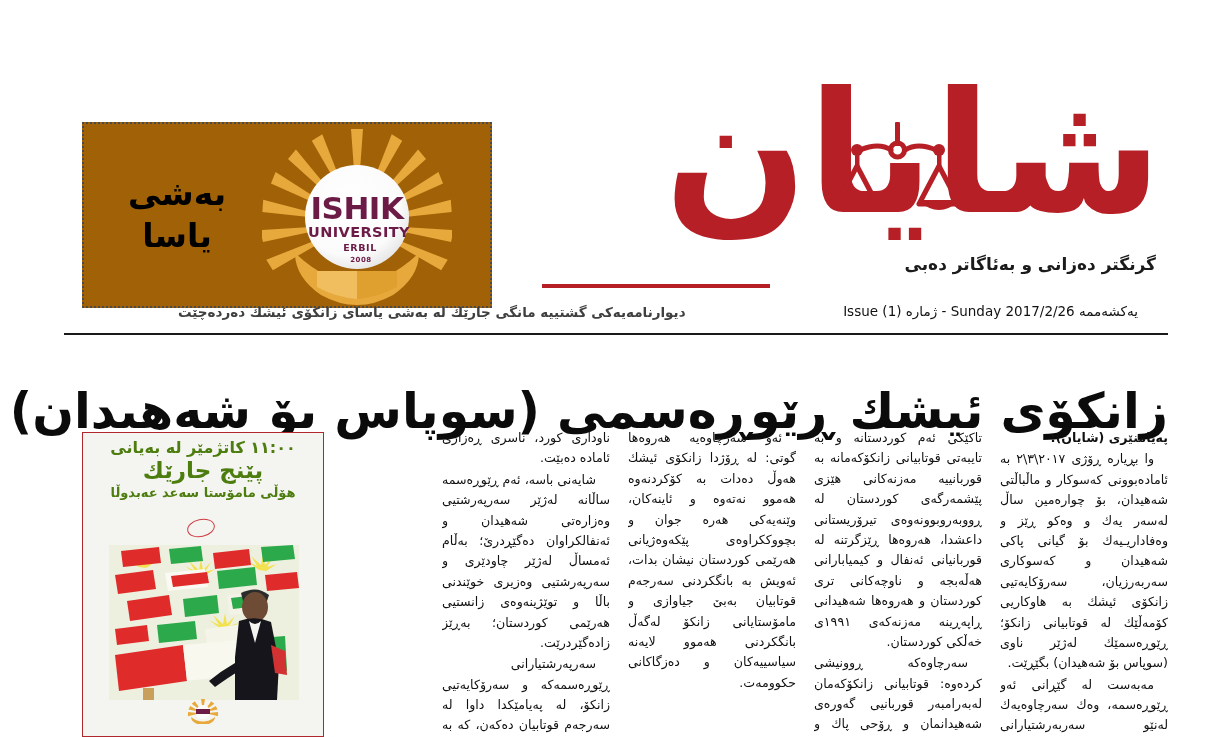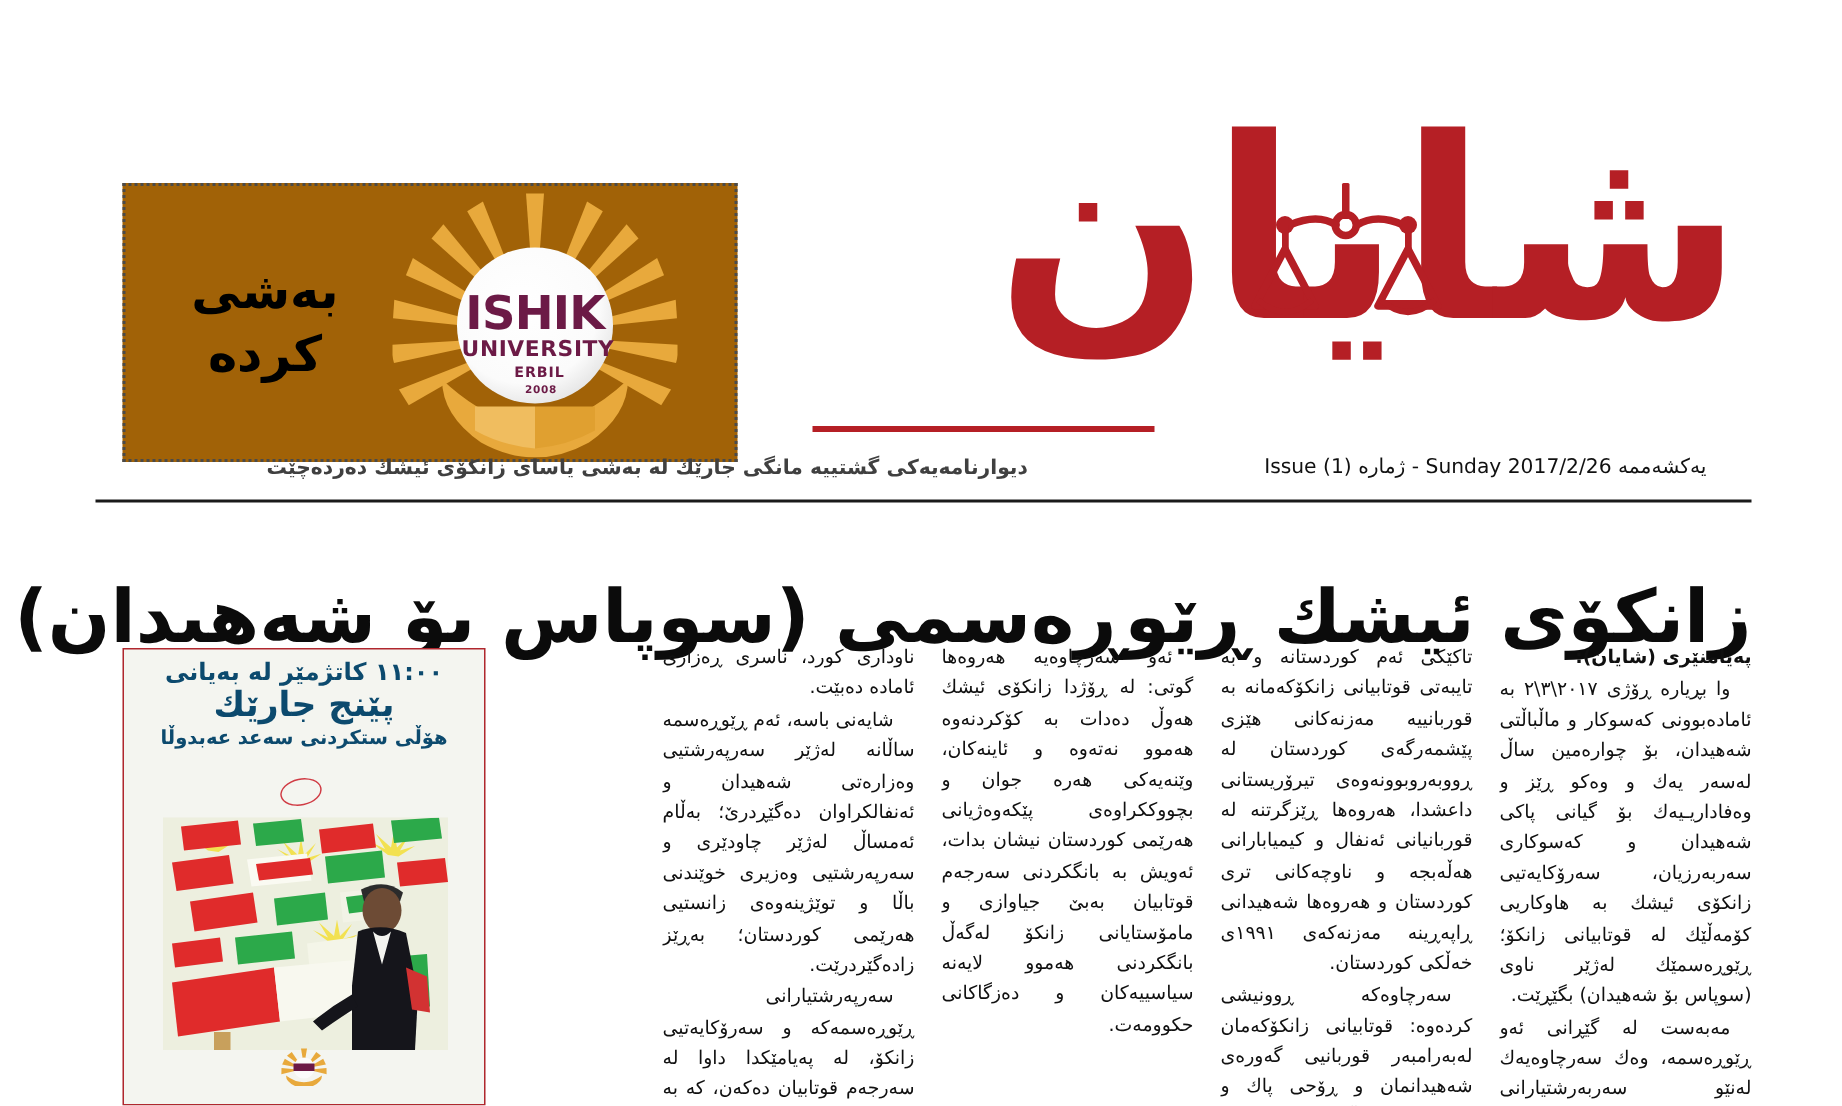--- a/index.html
+++ b/index.html
@@ -202,21 +202,21 @@
     border: 1.5px solid #b0272e;
     background: #f4f5f0;
     box-sizing: border-box;
     overflow: hidden;
     direction: rtl;
   }
   .poster-text {
     position: absolute;
     left: 0; right: 0; top: 6px;
     text-align: center;
-    color: #0c4a6e;
+    color: #4d7c0f;
     direction: rtl;
     font-weight: 700;
   }
   .p-line1 { font-size: 16px; letter-spacing: 1px; line-height: 1.15; }
   .p-line2 { font-size: 23px; line-height: 1.12; margin-top: 1px; }
   .p-line3 { font-size: 29px; line-height: 1.1; margin-top: 1px; }
   .p-line4 { font-size: 13px; line-height: 1.2; margin-top: 1px; }
 
   .poster-art {
     position: absolute;
@@ -248,21 +248,21 @@
 <body>
 
 <div class="page">
 
   <div class="masthead">
 
     <div class="logo-box">
       <div class="logo-inner">
         <div class="dept-title">
           <span>بەشی</span>
-          <span>كرده</span>
+          <span>یاسا</span>
         </div>
         <div class="ishik-logo">
           <svg viewBox="0 0 190 180" xmlns="http://www.w3.org/2000/svg">
             <defs>
               <radialGradient id="ishikDisc" cx="42%" cy="38%" r="68%">
                 <stop offset="0%" stop-color="#ffffff"></stop>
                 <stop offset="72%" stop-color="#fbfbfb"></stop>
                 <stop offset="100%" stop-color="#e2e2e2"></stop>
               </radialGradient>
             </defs>
@@ -311,20 +311,21 @@
             <circle cx="105" cy="30" r="6" stroke="none"></circle>
             <rect x="21" y="30" width="4.5" height="18" stroke="none"></rect>
             <rect x="103" y="30" width="4.5" height="18" stroke="none"></rect>
             <path d="M23,46 L3,84 L43,84 Z" fill="none" stroke-width="5" stroke-linejoin="round"></path>
             <path d="M105,46 L85,84 L125,84 Z" fill="none" stroke-width="5" stroke-linejoin="round"></path>
             <path d="M5,80 Q23,96 41,80" fill="#b51f25" stroke-width="4"></path>
             <path d="M87,80 Q105,96 123,80" fill="#b51f25" stroke-width="4"></path>
           </g>
         </svg>
       </div>
+      <div class="tagline">گرنگتر دەزانی و بەئاگاتر دەبی</div>
       <div class="title-rule left"></div>
     </div>
 
   </div>
 
   <div class="info-bar">
     <div class="info-right">یەکشەممە Sunday 2017/2/26 - ژمارە (1) Issue</div>
     <div class="info-left">دیوارنامەیەکی گشتییە مانگی جارێك لە بەشی یاسای زانکۆی ئیشك دەردەچێت</div>
   </div>
 
@@ -355,21 +356,21 @@
       <p>شایەنی باسه‌، ئه‌م ڕێوڕه‌سمه‌ ساڵانه‌ له‌ژێر سه‌رپه‌رشتیی وه‌زاره‌تی شه‌هیدان و ئه‌نفالكراوان ده‌گێڕدرێ؛ به‌ڵام ئه‌مساڵ له‌ژێر چاودێری و سه‌رپه‌رشتیی وه‌زیری خوێندنی باڵا و توێژینه‌وه‌ی زانستیی هه‌رێمی كوردستان؛ به‌ڕێز زاده‌گێردرێت.</p>
       <p>سه‌رپه‌رشتیارانی ڕێوڕه‌سمه‌كه‌ و سه‌رۆكایه‌تیی زانكۆ، له‌ په‌یامێكدا داوا له‌ سه‌رجه‌م قوتابیان ده‌كه‌ن، كه‌ به‌ دڵگه‌رمی و جۆش و خرۆشه‌وه‌، به‌شداری له‌ چالاكییه‌كانی ئه‌و ڕێوڕه‌سمه‌دا بكه‌ن.</p>
     </div>
 
   </div>
 
   <div class="poster">
     <div class="poster-text">
       <div class="p-line1">١١:٠٠ کاتژمێر لە بەیانی</div>
       <div class="p-line2">پێنج جارێك</div>
-      <div class="p-line4">هۆڵی ستكردنی سەعد عەبدوڵا</div>
+      <div class="p-line4">هۆڵی مامۆستا سەعد عەبدوڵا</div>
     </div>
     <div class="poster-circle"></div>
 
     <div class="poster-art">
       <svg viewBox="0 0 190 155" xmlns="http://www.w3.org/2000/svg">
         <rect width="190" height="155" fill="#edefdf"></rect>
 
         <g fill="#f3e14a" opacity="0.95">
           <g transform="translate(30,22)">
               <path d="M0,0 L-12,-9 L-2,-4 L-8,-14 L2,-5 L4,-16 L6,-5 L14,-13 L8,-3 L18,-6 L7,1 Z"></path>

